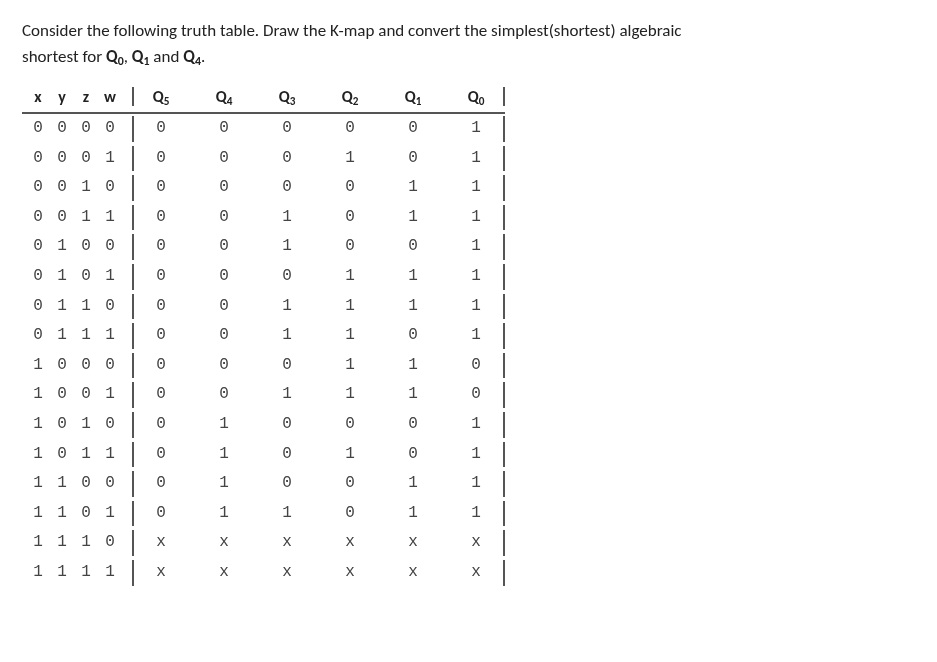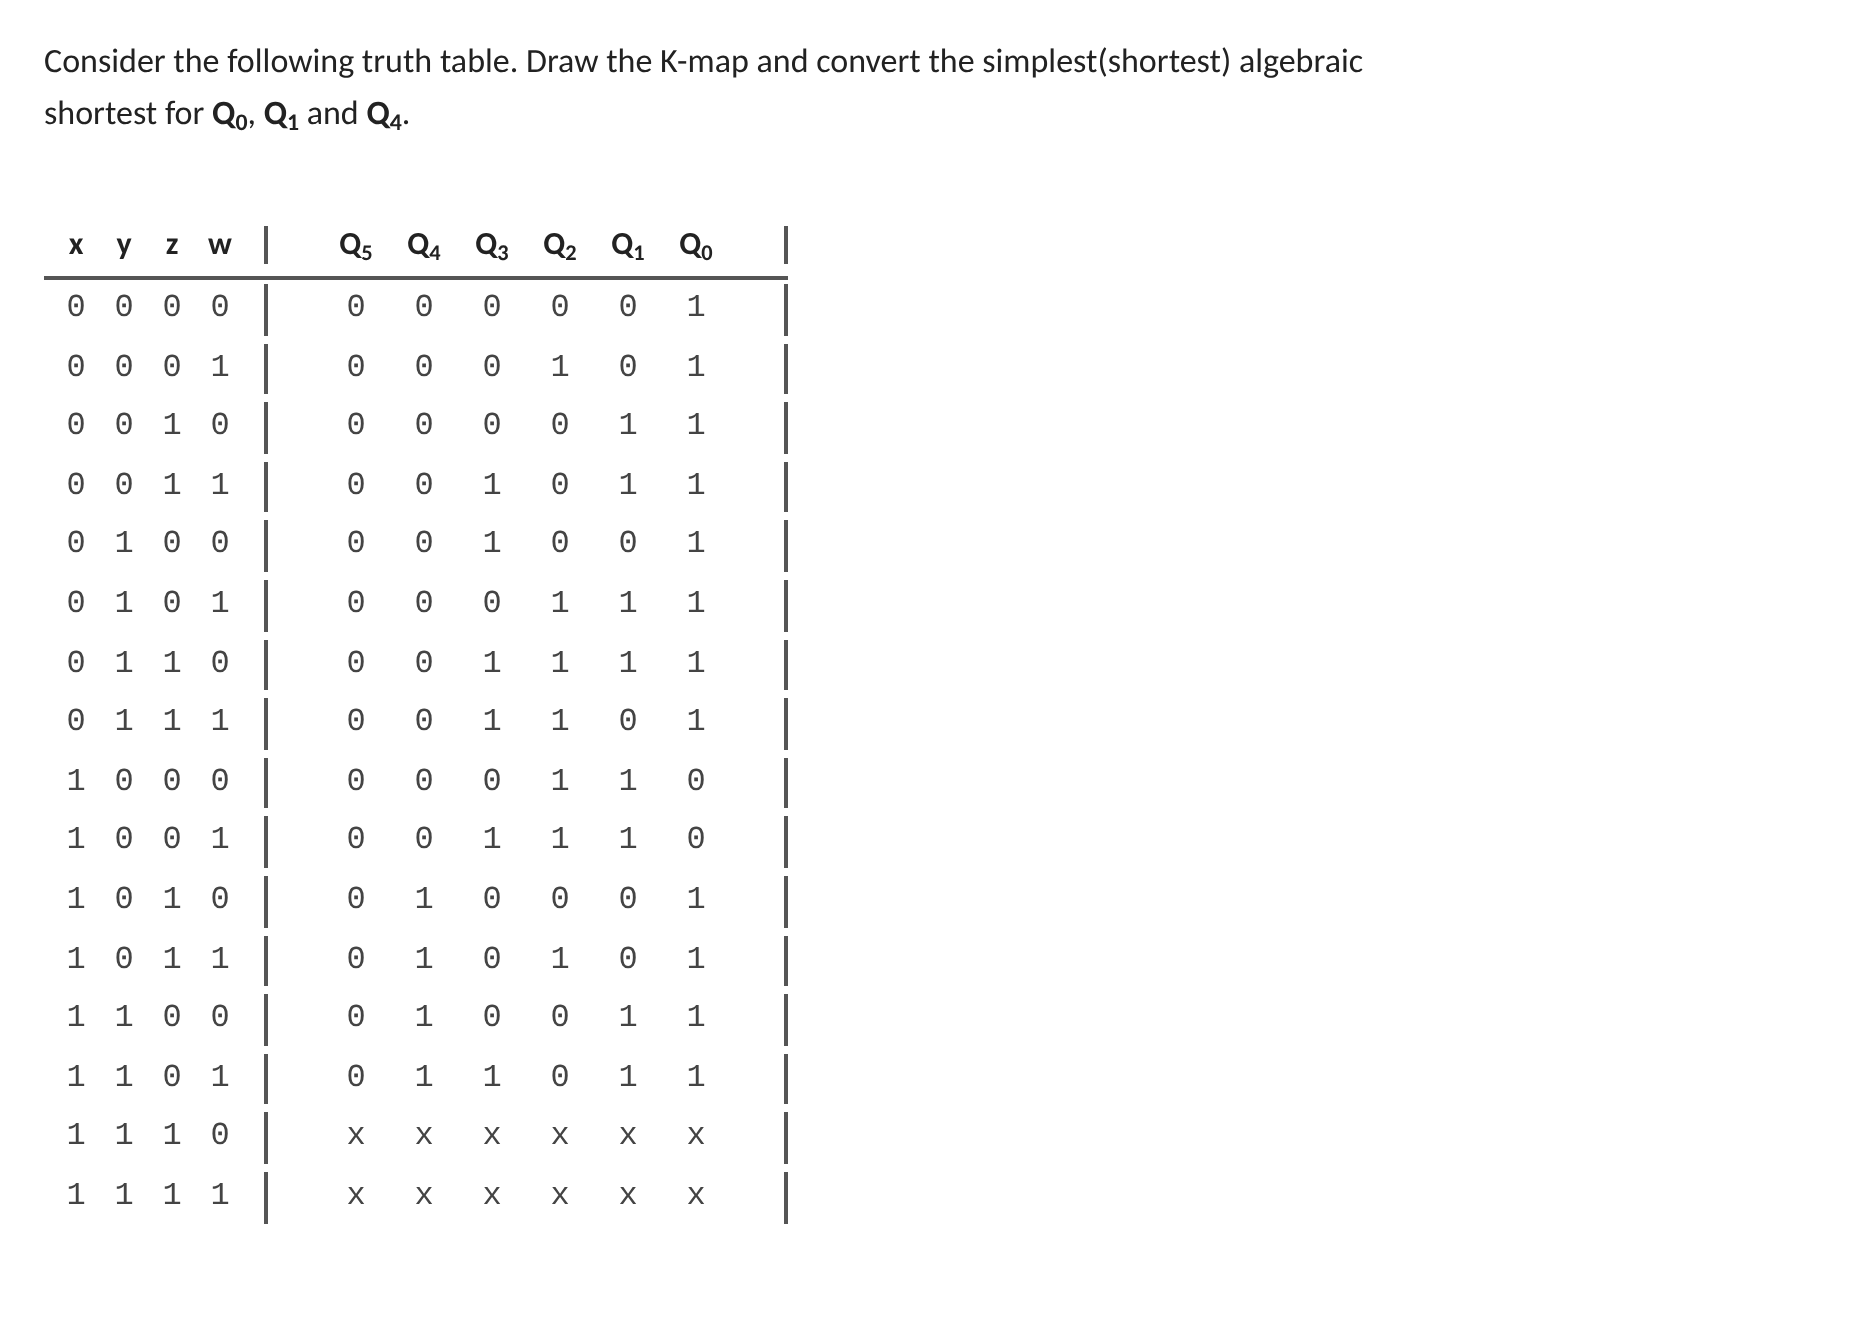--- a/index.html
+++ b/index.html
@@ -7,21 +7,21 @@
       font-family: Calibri, Arial, sans-serif;
       font-size: 17px;
       color: #222;
       background: #fff;
       padding: 18px 22px;
       width: 937px;
       height: 662px;
     }
     .instruction {
       line-height: 1.5;
-      margin-bottom: 44px;
+      margin-bottom: 18px;
     }
     .instruction b {
       font-weight: bold;
     }
     .sub {
       font-size: 0.7em;
       position: relative;
       top: 0.3em;
     }
     .table {
@@ -40,22 +40,23 @@
     }
     .header-inputs, .data-inputs {
       display: flex;
       border-right: 2px solid #555;
       padding: 0 10px 0 4px;
       align-items: center;
     }
     .header-outputs, .data-outputs {
       display: flex;
       border-right: 2px solid #555;
-      padding: 0 27px;
+      padding: 0 10px;
       align-items: flex-start;
+      gap: 29px;
     }
     .header-row {
       border-bottom: 2px solid #555;
     }
     .icol {
       width: 24px;
       text-align: center;
     }
     .ocol {
       width: 34px;

